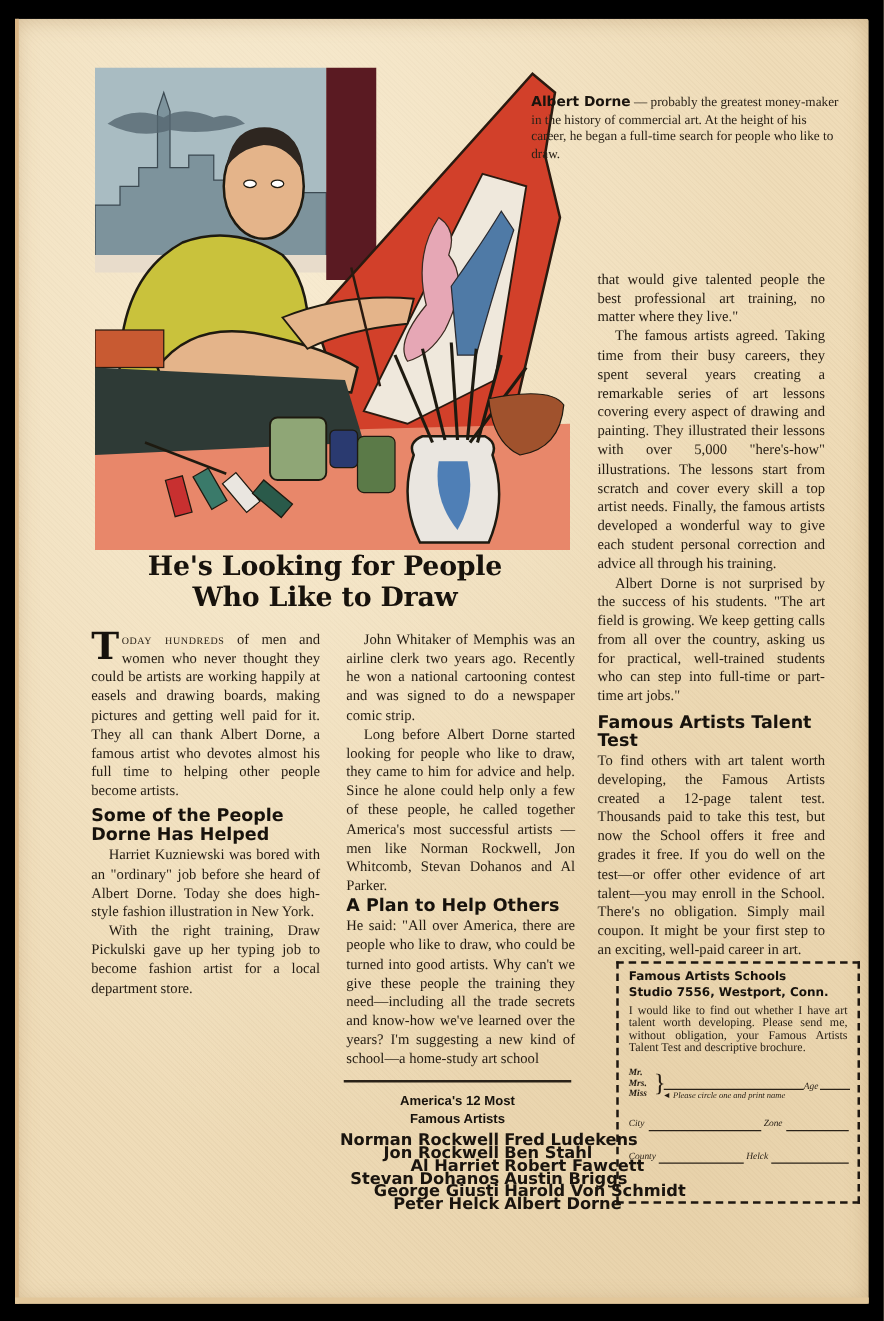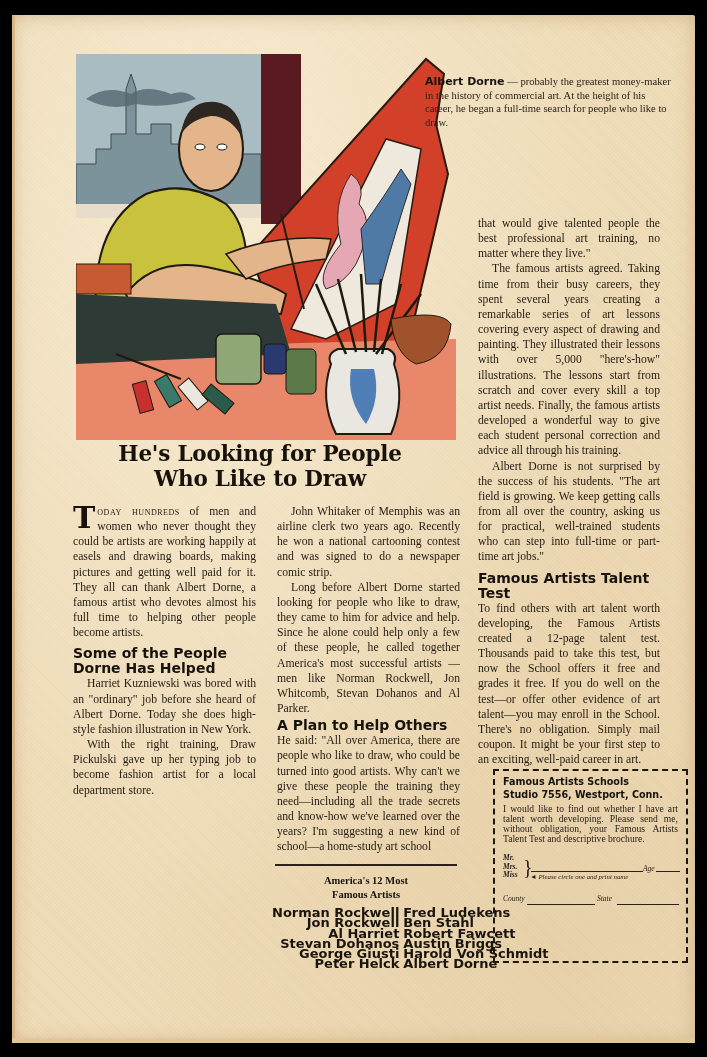--- a/index.html
+++ b/index.html
@@ -26,21 +26,21 @@
   .col p.ind{text-indent:14px;}
   .col .sub{font-family:"DejaVu Sans",sans-serif;font-weight:900;font-size:14px;line-height:15px;color:#17120c;margin:2px 0 0 0;text-align:left;}
   .c1{left:73px;top:504px;width:183px;}
   .c2{left:277px;top:504px;width:183px;}
   .c3{left:478px;top:216px;width:182px;}
   .dropcap{float:left;font-family:"DejaVu Serif",serif;font-weight:900;font-size:30px;line-height:26px;margin:1px 2px 0 0;color:#17120c;}
   .sc{font-variant:small-caps;letter-spacing:.5px;}
 
   .artists{position:absolute;left:270px;top:864px;width:192px;}
   .artists .rule{height:2px;background:#2a2218;margin:0 5px 8px 5px;}
-  .artists .title{text-align:center;font-family:Liberation Serif, serif;font-weight:900;font-size:10.5px;line-height:14px;color:#17120c;}
+  .artists .title{text-align:center;font-family:Liberation Sans, sans-serif;font-weight:900;font-size:10.5px;line-height:14px;color:#17120c;}
   .artists table{border-collapse:collapse;margin-top:6px;width:100%;}
   .artists td{font-family:"DejaVu Sans",sans-serif;font-weight:900;font-size:13px;line-height:10.3px;color:#1a140e;padding:0 2px;white-space:nowrap;}
   .artists td.l{text-align:right;width:50%;}
   .artists td.r{text-align:left;}
 
   .coupon{position:absolute;left:493px;top:769px;width:195px;height:194px;border:2.5px dashed #1e1710;box-sizing:border-box;padding:5px 8px 0 8px;}
   .coupon .hd{font-family:"DejaVu Sans",sans-serif;font-weight:900;font-size:9.6px;line-height:12.5px;color:#17120c;}
   .coupon .body{font-size:9.6px;line-height:10px;color:#231b12;margin-top:3px;text-align:justify;}
   .coupon .field{position:relative;font-style:italic;font-size:7.5px;color:#231b12;}
   .coupon .line{position:absolute;border-bottom:1px solid #2a2218;height:0;}
@@ -195,20 +195,26 @@
       <div>Miss</div>
     </div>
     <span class="brace">}</span>
     <div class="line" style="left:28px;top:17px;width:112px"></div>
     <span class="age">Age</span>
     <div class="line" style="left:153px;top:17px;width:24px"></div>
     <span class="hint">◄ Please circle one and print name</span>
   </div>
 
 
+  <div class="field f-row">
+    <span style="position:absolute;left:0;top:4px">City</span>
+    <div class="line" style="left:16px;top:14px;width:90px"></div>
+    <span style="position:absolute;left:108px;top:4px">Zone</span>
+    <div class="line" style="left:126px;top:14px;width:50px"></div>
+  </div>
 
   <div class="field f-row">
     <span style="position:absolute;left:0;top:4px">County</span>
     <div class="line" style="left:24px;top:14px;width:68px"></div>
-    <span style="position:absolute;left:94px;top:4px">State</span>
+    <span style="position:absolute;left:94px;top:4px">Helck</span>
     <div class="line" style="left:114px;top:14px;width:62px"></div>
   </div>
 </div>
 
 </body></html>

